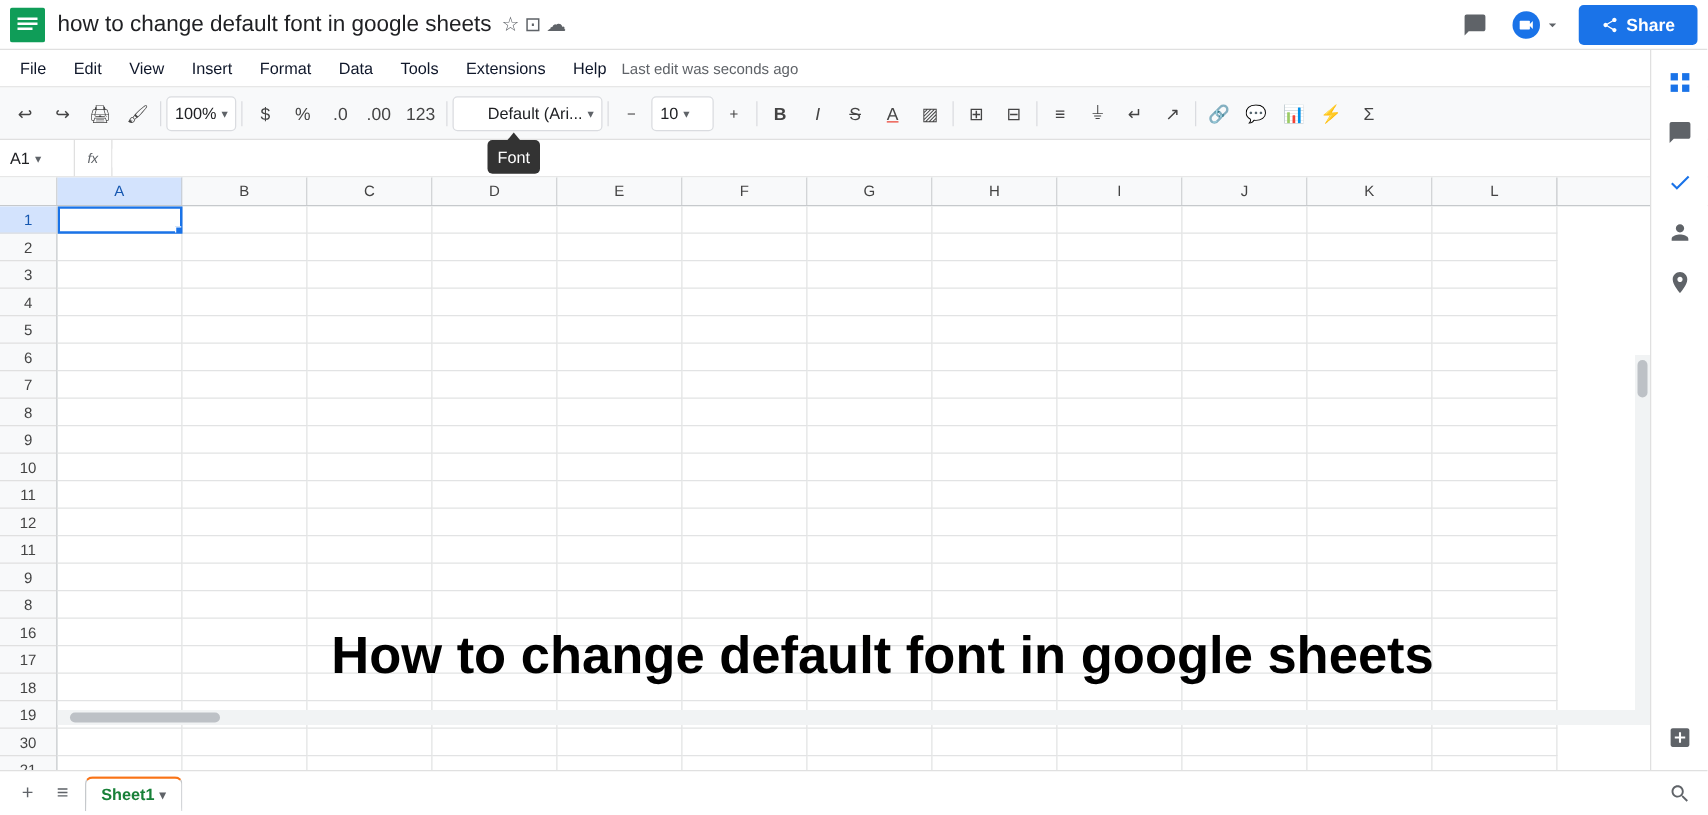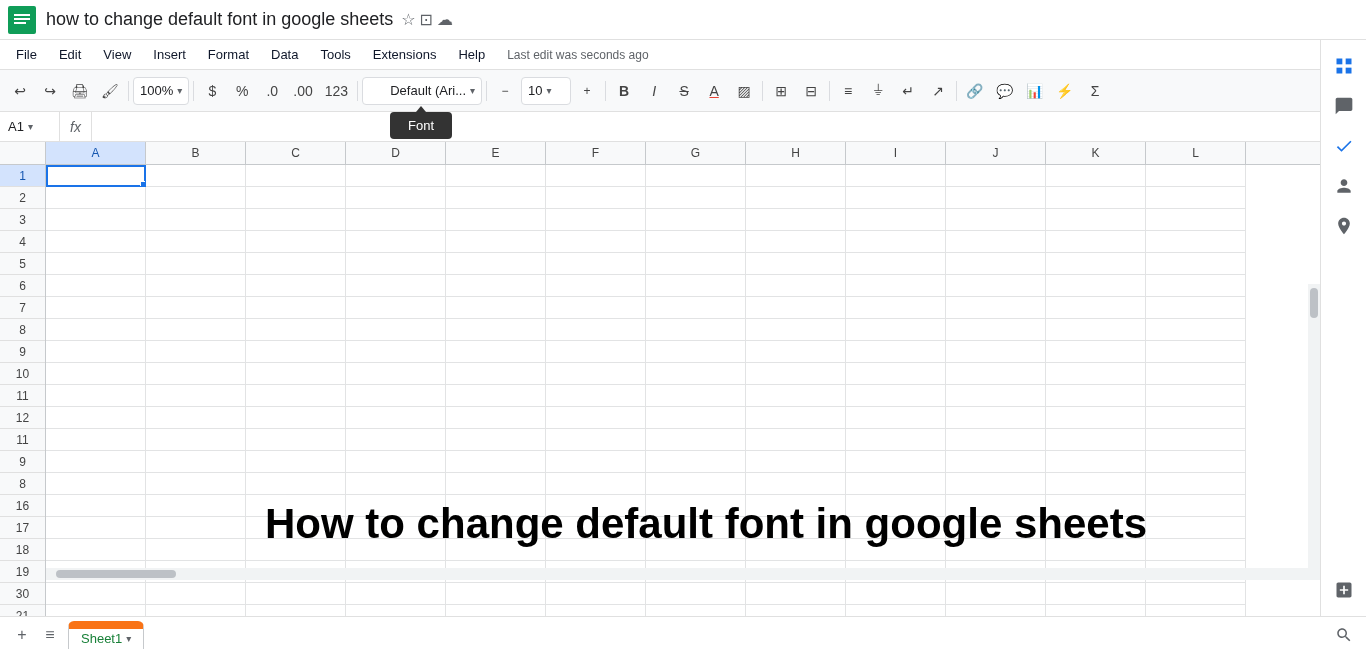--- a/index.html
+++ b/index.html
@@ -75,21 +75,20 @@
     }
     .menu-item {
       padding: 4px 10px;
       cursor: pointer;
       border-radius: 4px;
       font-size: 13px;
       color: #0f172a;
       white-space: nowrap;
     }
     #last-edit {
-      margin-left: 10px;
       font-size: 12px;
       color: #5f6368;
     }
 
     
     #toolbar {
       display: flex;
       align-items: center;
       height: 42px;
       padding: 0 6px;
@@ -136,21 +135,21 @@
     #font-size-selector { min-width: 50px; }
 
     
     #font-tooltip {
       position: absolute;
       top: 42px;
       left: 390px;
       background: #333;
       color: #fff;
       font-size: 13px;
-      padding: 6px 18px;
+      padding: 6px 8px;
       border-radius: 4px;
       z-index: 100;
       pointer-events: none;
     }
     #font-tooltip::before {
       content: '';
       position: absolute;
       top: -6px;
       left: 50%;
       transform: translateX(-50%);
@@ -177,21 +176,21 @@
       align-items: center;
       height: 100%;
     }
     #cell-ref-arrow {
       font-size: 10px;
       margin-left: 4px;
       color: #5f6368;
     }
     #fx-icon {
       padding: 0 10px;
-      font-size: 14px;
+      font-size: 11px;
       color: #5f6368;
       border-right: 1px solid #e0e0e0;
       height: 100%;
       display: flex;
       align-items: center;
     }
     #formula-input {
       flex: 1;
       border: none;
       outline: none;
@@ -380,22 +379,22 @@
       border-bottom: none;
       margin-left: 4px;
       cursor: pointer;
       font-size: 13px;
       color: #202124;
       background: #fff;
       gap: 4px;
     }
     .sheet-tab.active {
       color: #188038;
-      border-top: 8px solid #f97316;
-      font-weight: 400;
+      border-top: 2px solid #f97316;
+      font-weight: 700;
     }
     .sheet-tab .tab-arrow {
       font-size: 10px;
       color: #5f6368;
     }
     #bottom-right {
       margin-left: auto;
       display: flex;
       align-items: center;
     }
@@ -473,20 +472,45 @@
       <rect width="28" height="28" rx="2" fill="#0f9d58"></rect>
       <rect x="6" y="8" width="16" height="2" fill="white"></rect>
       <rect x="6" y="12" width="16" height="2" fill="white"></rect>
       <rect x="6" y="16" width="12" height="2" fill="white"></rect>
     </svg>
   </div>
   <span id="doc-title">how to change default font in google sheets</span>
   <span class="title-icon">☆</span>
   <span class="title-icon">⊡</span>
   <span class="title-icon">☁</span>
+  <div id="title-right">
+    <button id="chat-icon-btn">
+      <svg width="20" height="20" viewBox="0 0 24 24" fill="#5f6368">
+          <path d="M20 2H4c-1.1 0-2 .9-2 2v18l4-4h14c1.1 0 2-.9 2-2V4c0-1.1-.9-2-2-2z"></path>
+        </svg>
+    </button>
+    <button id="meet-btn">
+      <div style="display:flex;align-items:center;gap:3px;">
+        <div style="background:#1a73e8;border-radius:50%;width:22px;height:22px;display:flex;align-items:center;justify-content:center;">
+          <svg width="14" height="14" viewBox="0 0 24 24" fill="white">
+              <path d="M17 10.5V7c0-.55-.45-1-1-1H4c-.55 0-1 .45-1 1v10c0 .55.45 1 1 1h12c.55 0 1-.45 1-1v-3.5l4 4v-11l-4 4z"></path>
+            </svg>
+        </div>
+        <svg width="14" height="14" viewBox="0 0 24 24" fill="#5f6368">
+            <path d="M7 10l5 5 5-5z"></path>
+          </svg>
+      </div>
+    </button>
+    <button id="share-btn">
+      <svg width="14" height="14" viewBox="0 0 24 24" fill="white">
+          <path d="M18 16.08c-.76 0-1.44.3-1.96.77L8.91 12.7c.05-.23.09-.46.09-.7s-.04-.47-.09-.7l7.05-4.11c.54.5 1.25.81 2.04.81 1.66 0 3-1.34 3-3s-1.34-3-3-3-3 1.34-3 3c0 .24.04.47.09.7L8.04 9.81C7.5 9.31 6.79 9 6 9c-1.66 0-3 1.34-3 3s1.34 3 3 3c.79 0 1.5-.31 2.04-.81l7.12 4.16c-.05.21-.08.43-.08.65 0 1.61 1.31 2.92 2.92 2.92s2.92-1.31 2.92-2.92c0-1.61-1.31-2.92-2.92-2.92z"></path>
+        </svg>
+      <span>Share</span>
+    </button>
+  </div>
 </div>
 
 <div id="menu-bar">
   <span class="menu-item">File</span>
   <span class="menu-item">Edit</span>
   <span class="menu-item">View</span>
   <span class="menu-item">Insert</span>
   <span class="menu-item">Format</span>
   <span class="menu-item">Data</span>
   <span class="menu-item">Tools</span>

